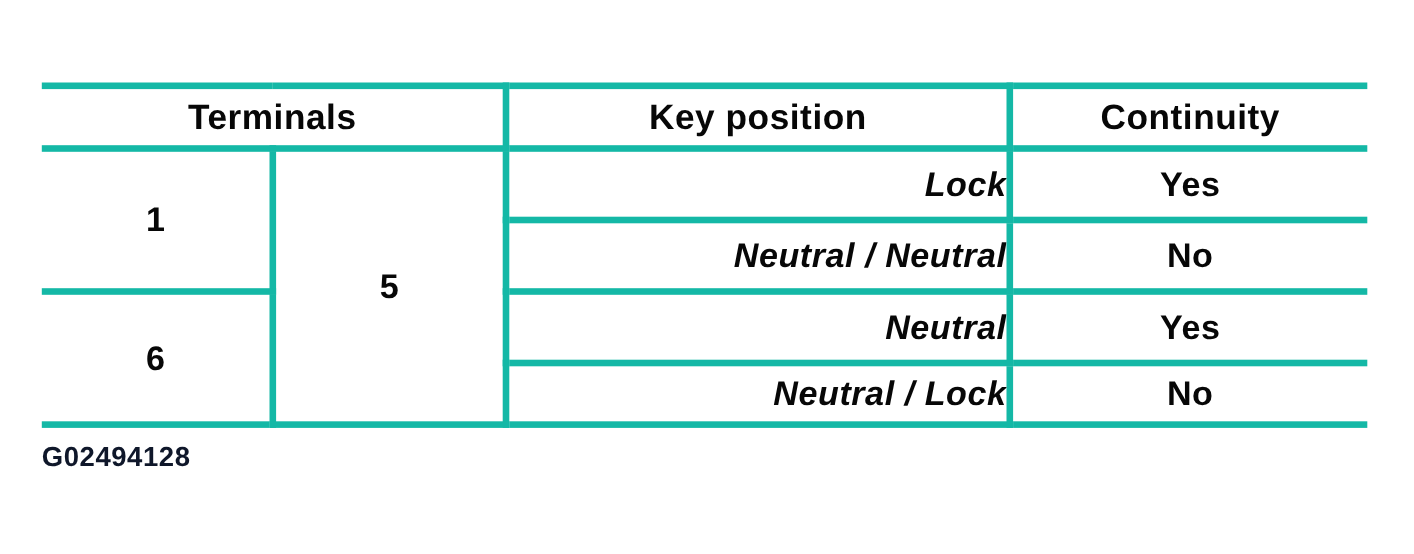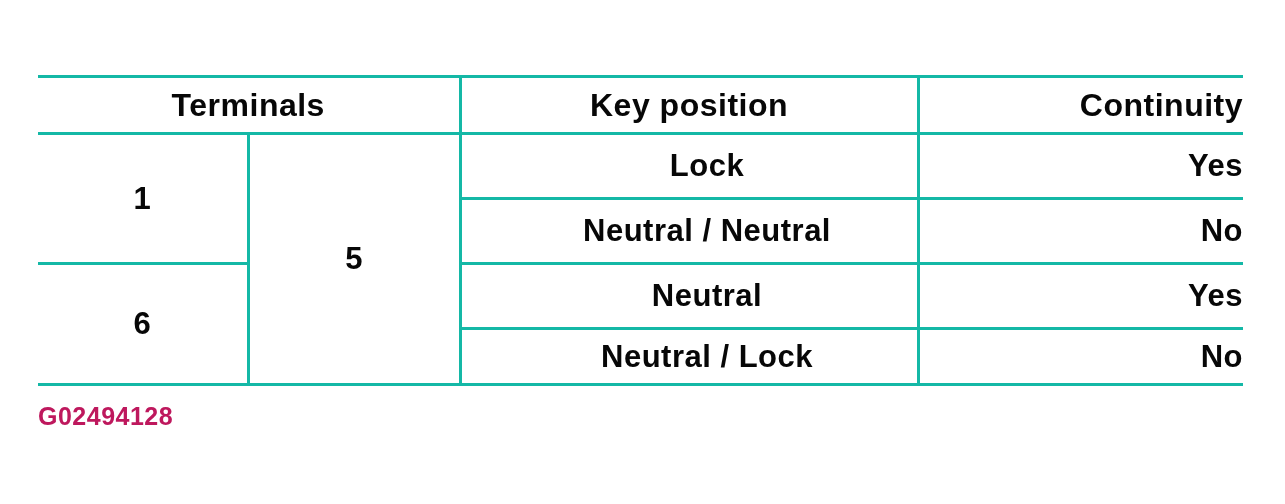--- a/index.html
+++ b/index.html
@@ -18,57 +18,58 @@
   table.continuity-table {
     position: absolute;
     left: 38px;
     top: 75px;
     width: 1205px;
     border-collapse: collapse;
     table-layout: fixed;
   }
   .continuity-table th,
   .continuity-table td {
-    border: 3px solid #14b8a6;
+    border: 6px solid #14b8a6;
     font-family: "Liberation Sans", sans-serif;
     font-weight: bold;
     font-size: 31px;
     letter-spacing: 0.5px;
     color: #070707;
     text-align: center;
     vertical-align: middle;
     padding: 0;
     overflow: hidden;
   }
   .continuity-table th {
     font-size: 32px;
     font-weight: bold;
   }
   
   .continuity-table .edge-left  { border-left: none; }
-  .continuity-table .edge-right { border-right: none; text-align: right; }
+  .continuity-table .edge-right { border-right: none; }
   
   .continuity-table td.keypos {
-    text-align: center;
+    text-align: right;
     padding-left: 36px;
+    font-style: italic;
   }
   tr.hdr    { height: 57px; }
   tr.row-a  { height: 65px; }
   tr.row-b  { height: 65px; }
   tr.row-c  { height: 65px; }
   tr.row-d  { height: 56px; }
   .figure-id {
     position: absolute;
     left: 38px;
     top: 402px;
     font-family: "Liberation Sans", sans-serif;
     font-weight: bold;
     font-size: 25px;
     letter-spacing: 0.5px;
-    color: #be185d;
+    color: #0f172a;
   }
 </style>
 </head>
 <body>
 
 <div class="page">
 
   <table class="continuity-table">
     <colgroup>
       <col style="width:210px">

